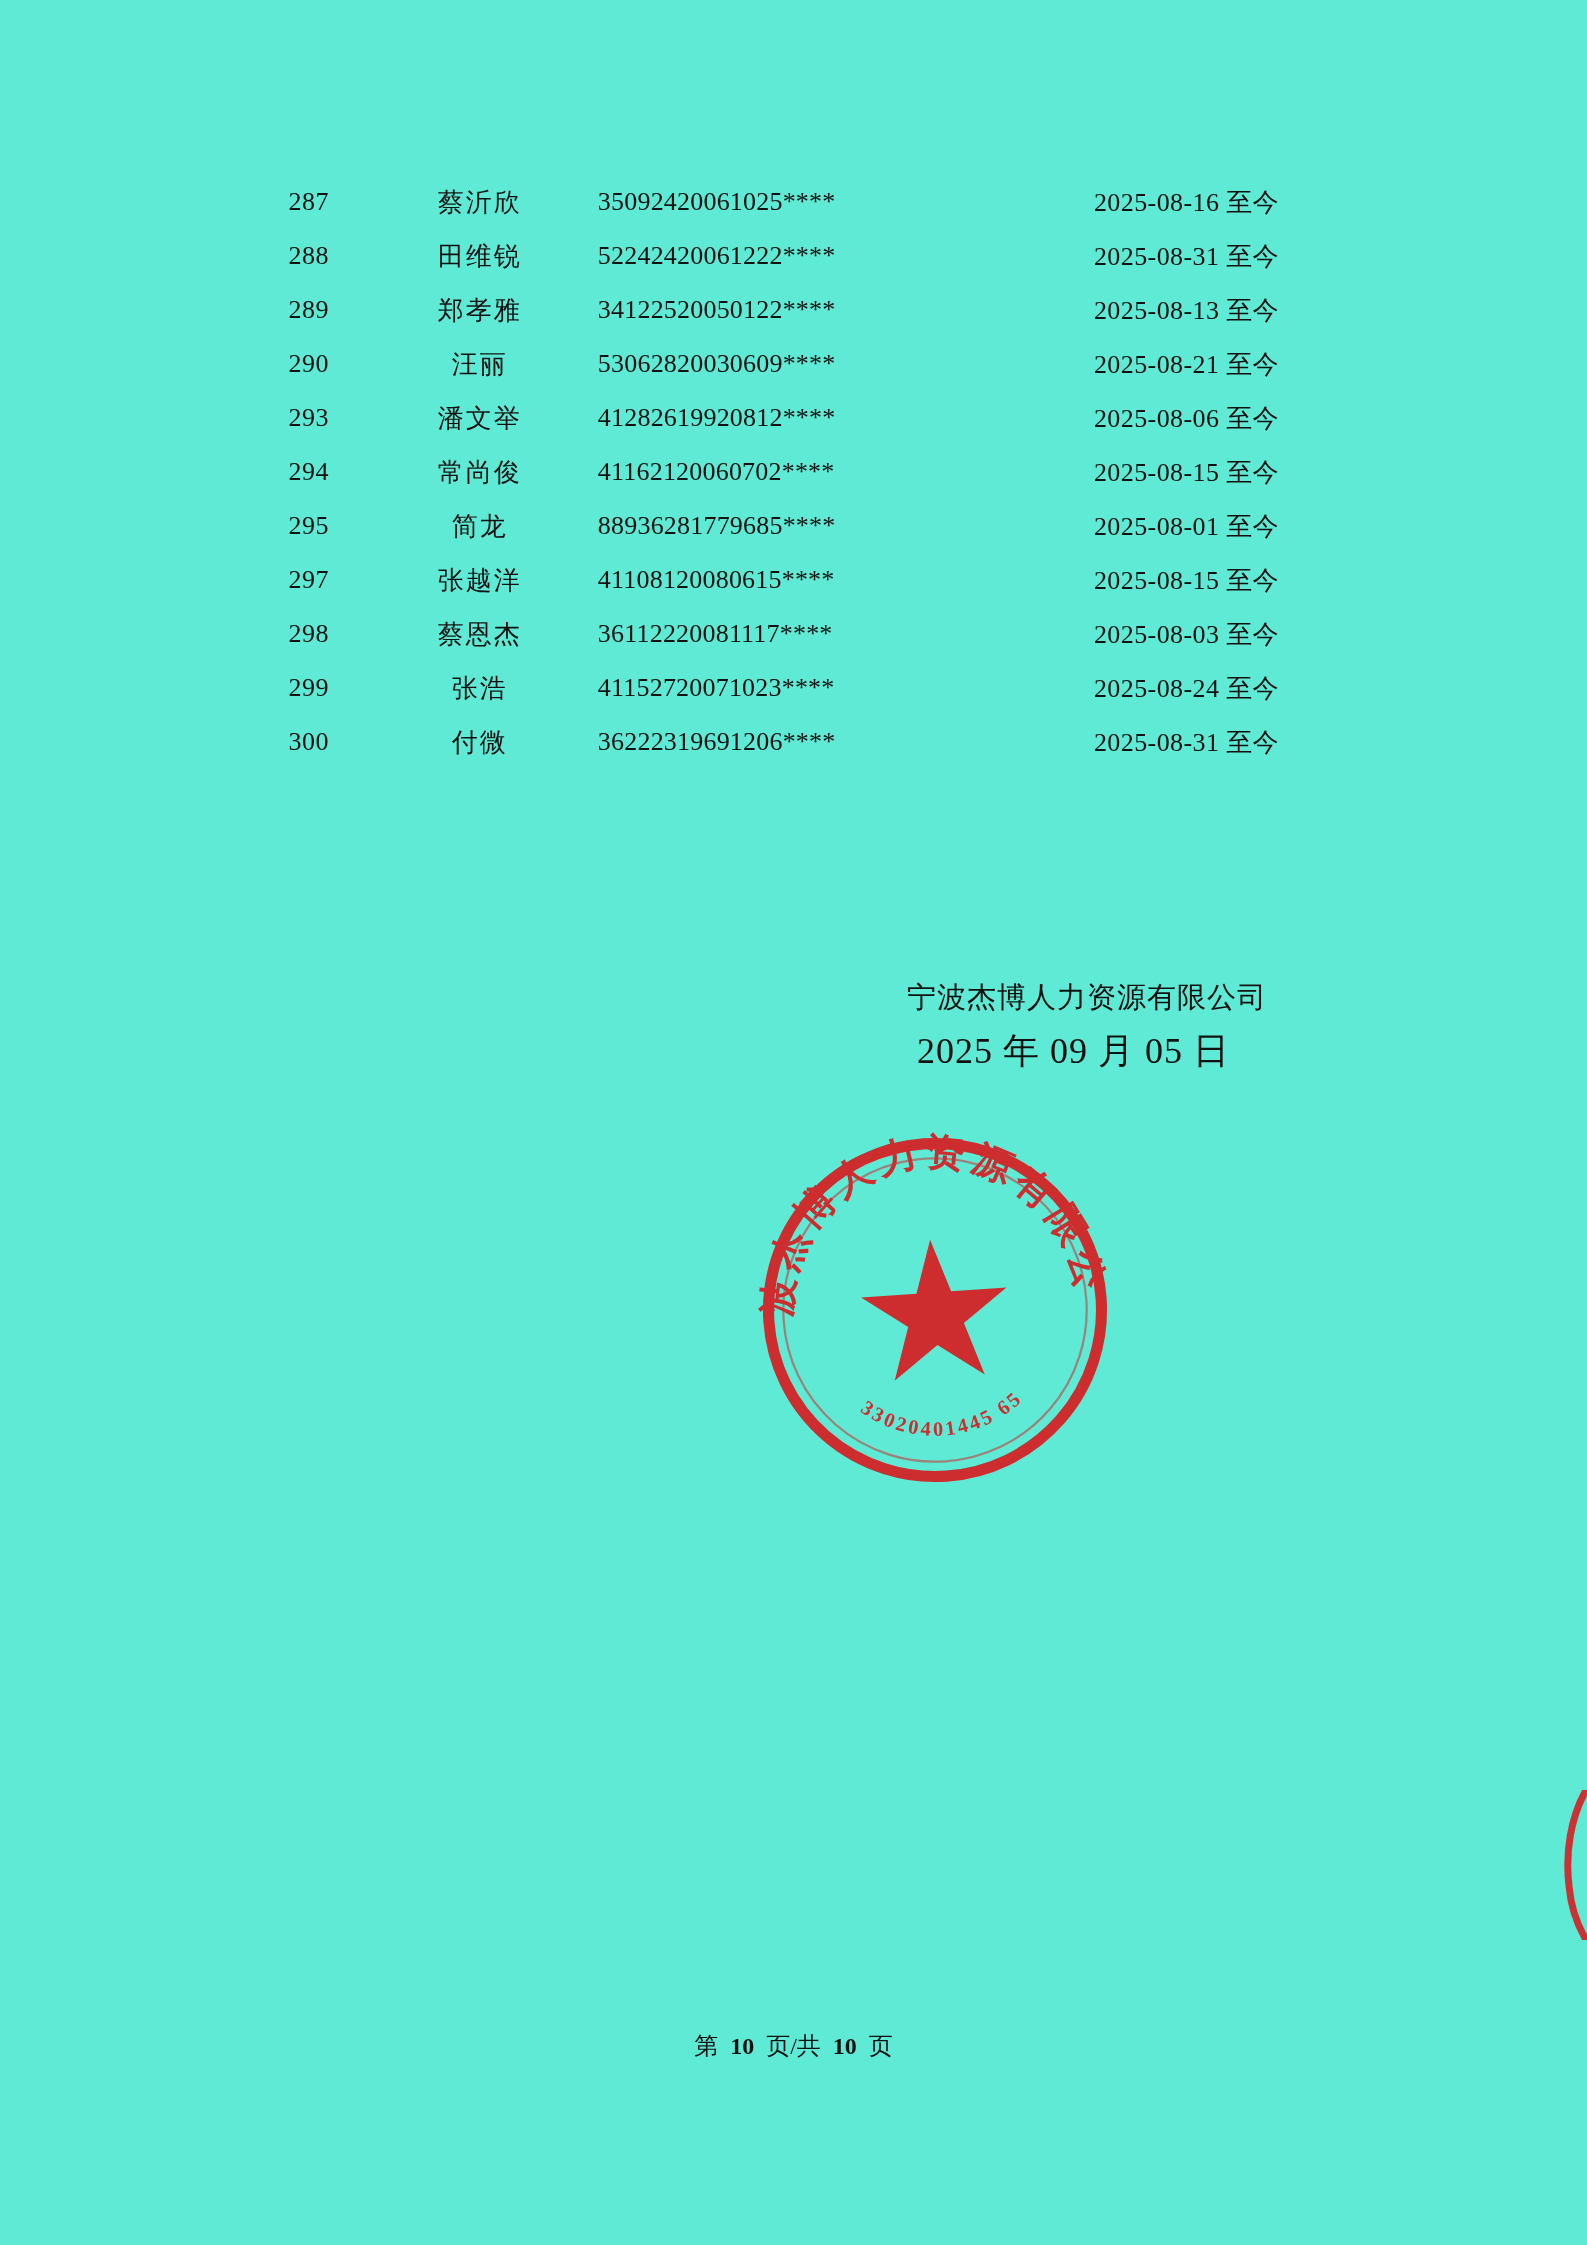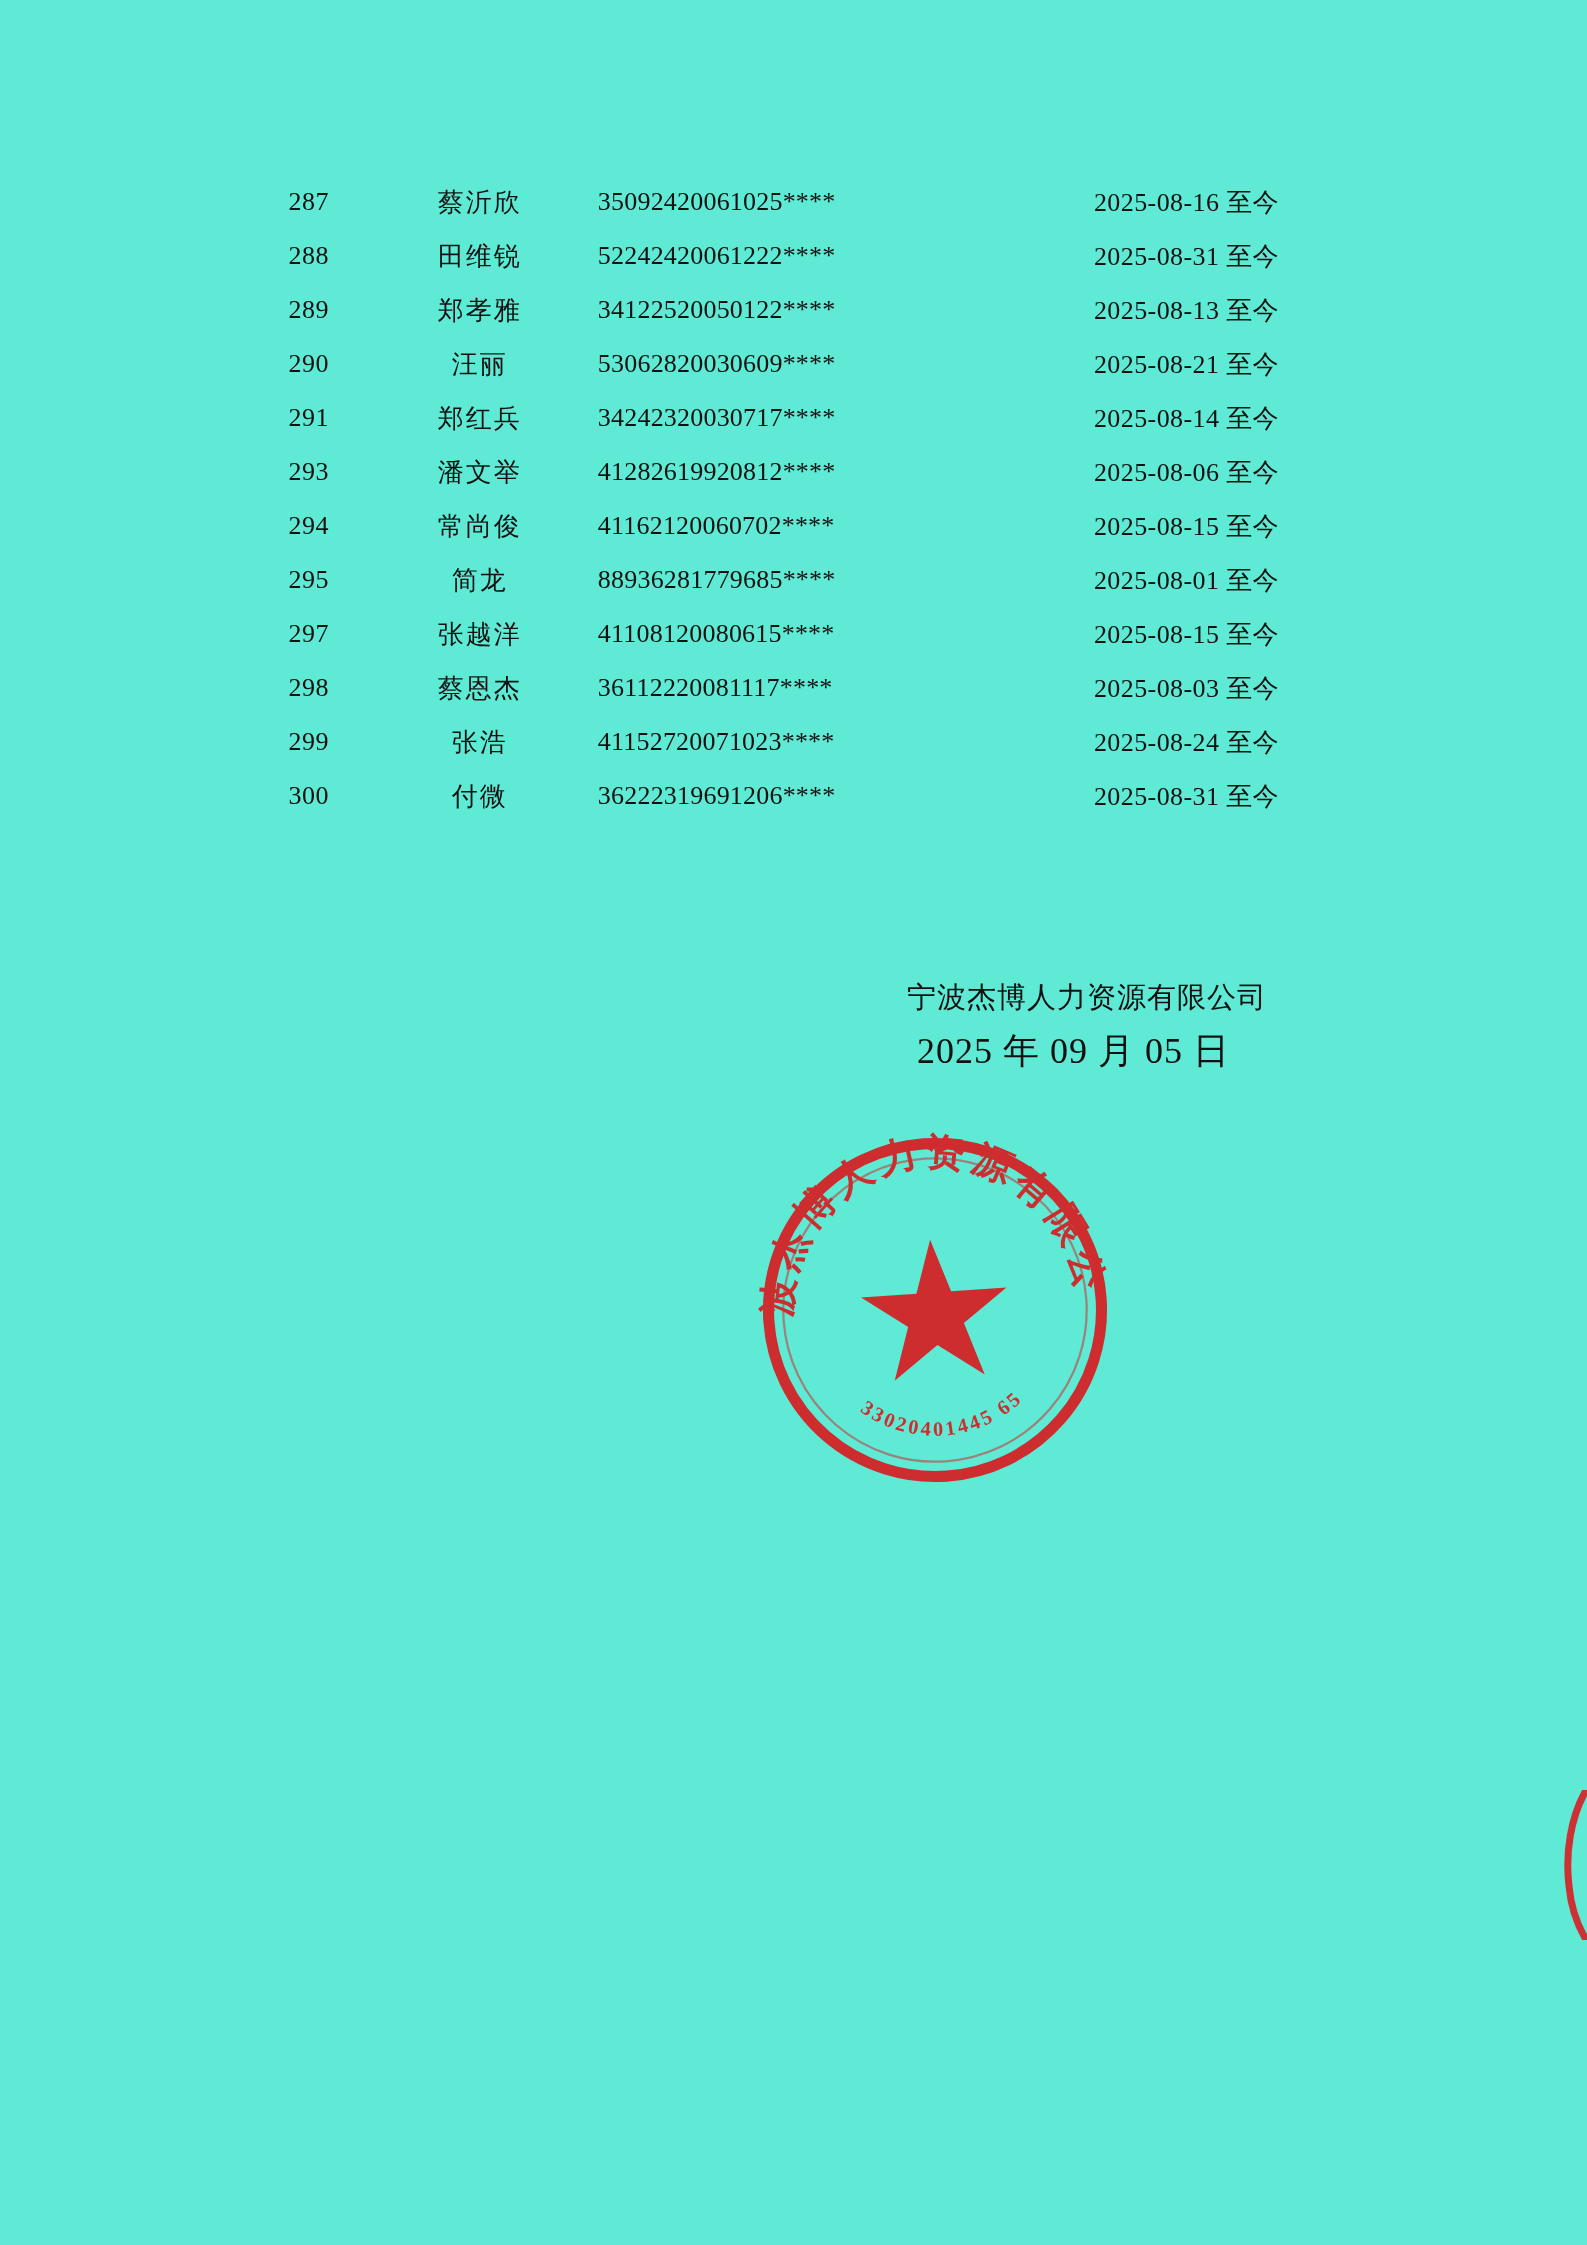--- a/index.html
+++ b/index.html
@@ -154,26 +154,20 @@
         <td class="col-index">289</td>
         <td class="col-name">郑孝雅</td>
         <td class="col-id">34122520050122****</td>
         <td class="col-period">2025-08-13 至今</td>
       </tr>
       <tr>
         <td class="col-index">290</td>
         <td class="col-name">汪丽</td>
         <td class="col-id">53062820030609****</td>
         <td class="col-period">2025-08-21 至今</td>
-      </tr>
-      <tr>
-        <td class="col-index">291</td>
-        <td class="col-name">郑红兵</td>
-        <td class="col-id">34242320030717****</td>
-        <td class="col-period">2025-08-14 至今</td>
       </tr>
       <tr>
         <td class="col-index">293</td>
         <td class="col-name">潘文举</td>
         <td class="col-id">41282619920812****</td>
         <td class="col-period">2025-08-06 至今</td>
       </tr>
       <tr>
         <td class="col-index">294</td>
         <td class="col-name">常尚俊</td>
@@ -235,14 +229,21 @@
       </text>
     </svg>
   </div>
 
   <div class="edge-mark">
     <svg width="26" height="150" viewBox="0 0 26 150" xmlns="http://www.w3.org/2000/svg">
       <path d="M24 2 C 10 28, 4 62, 8 96 C 10 118, 16 134, 24 148" fill="none" stroke="#d81e22" stroke-width="7" stroke-linecap="round" opacity="0.9"></path>
     </svg>
   </div>
 
+  <div class="footer">
+    <span>第</span>
+    <span class="num">10</span>
+    <span>页/共</span>
+    <span class="num">10</span>
+    <span>页</span>
+  </div>
 
 </div>
 
 </body></html>

